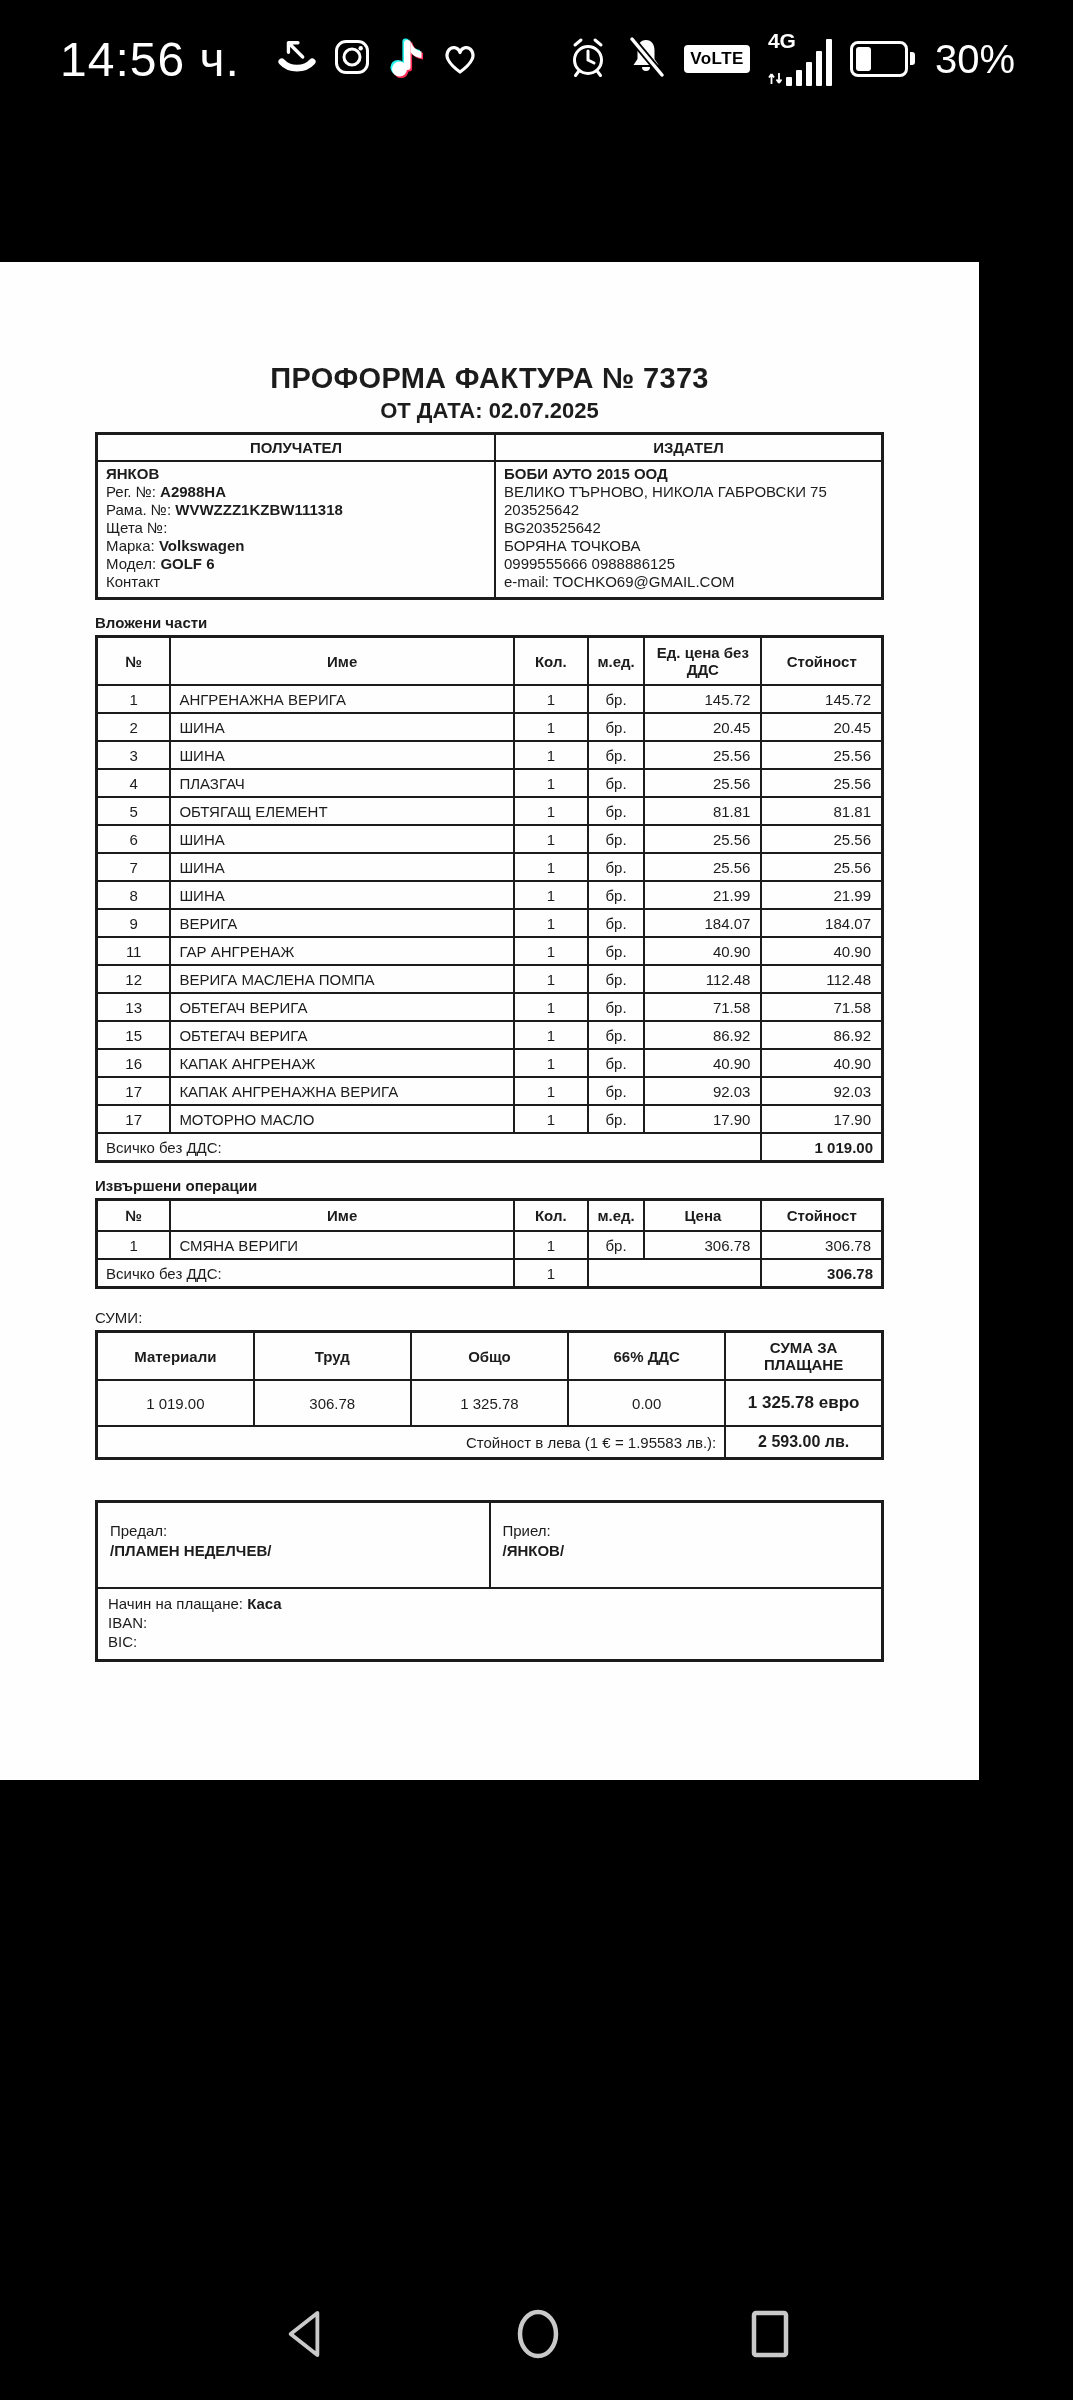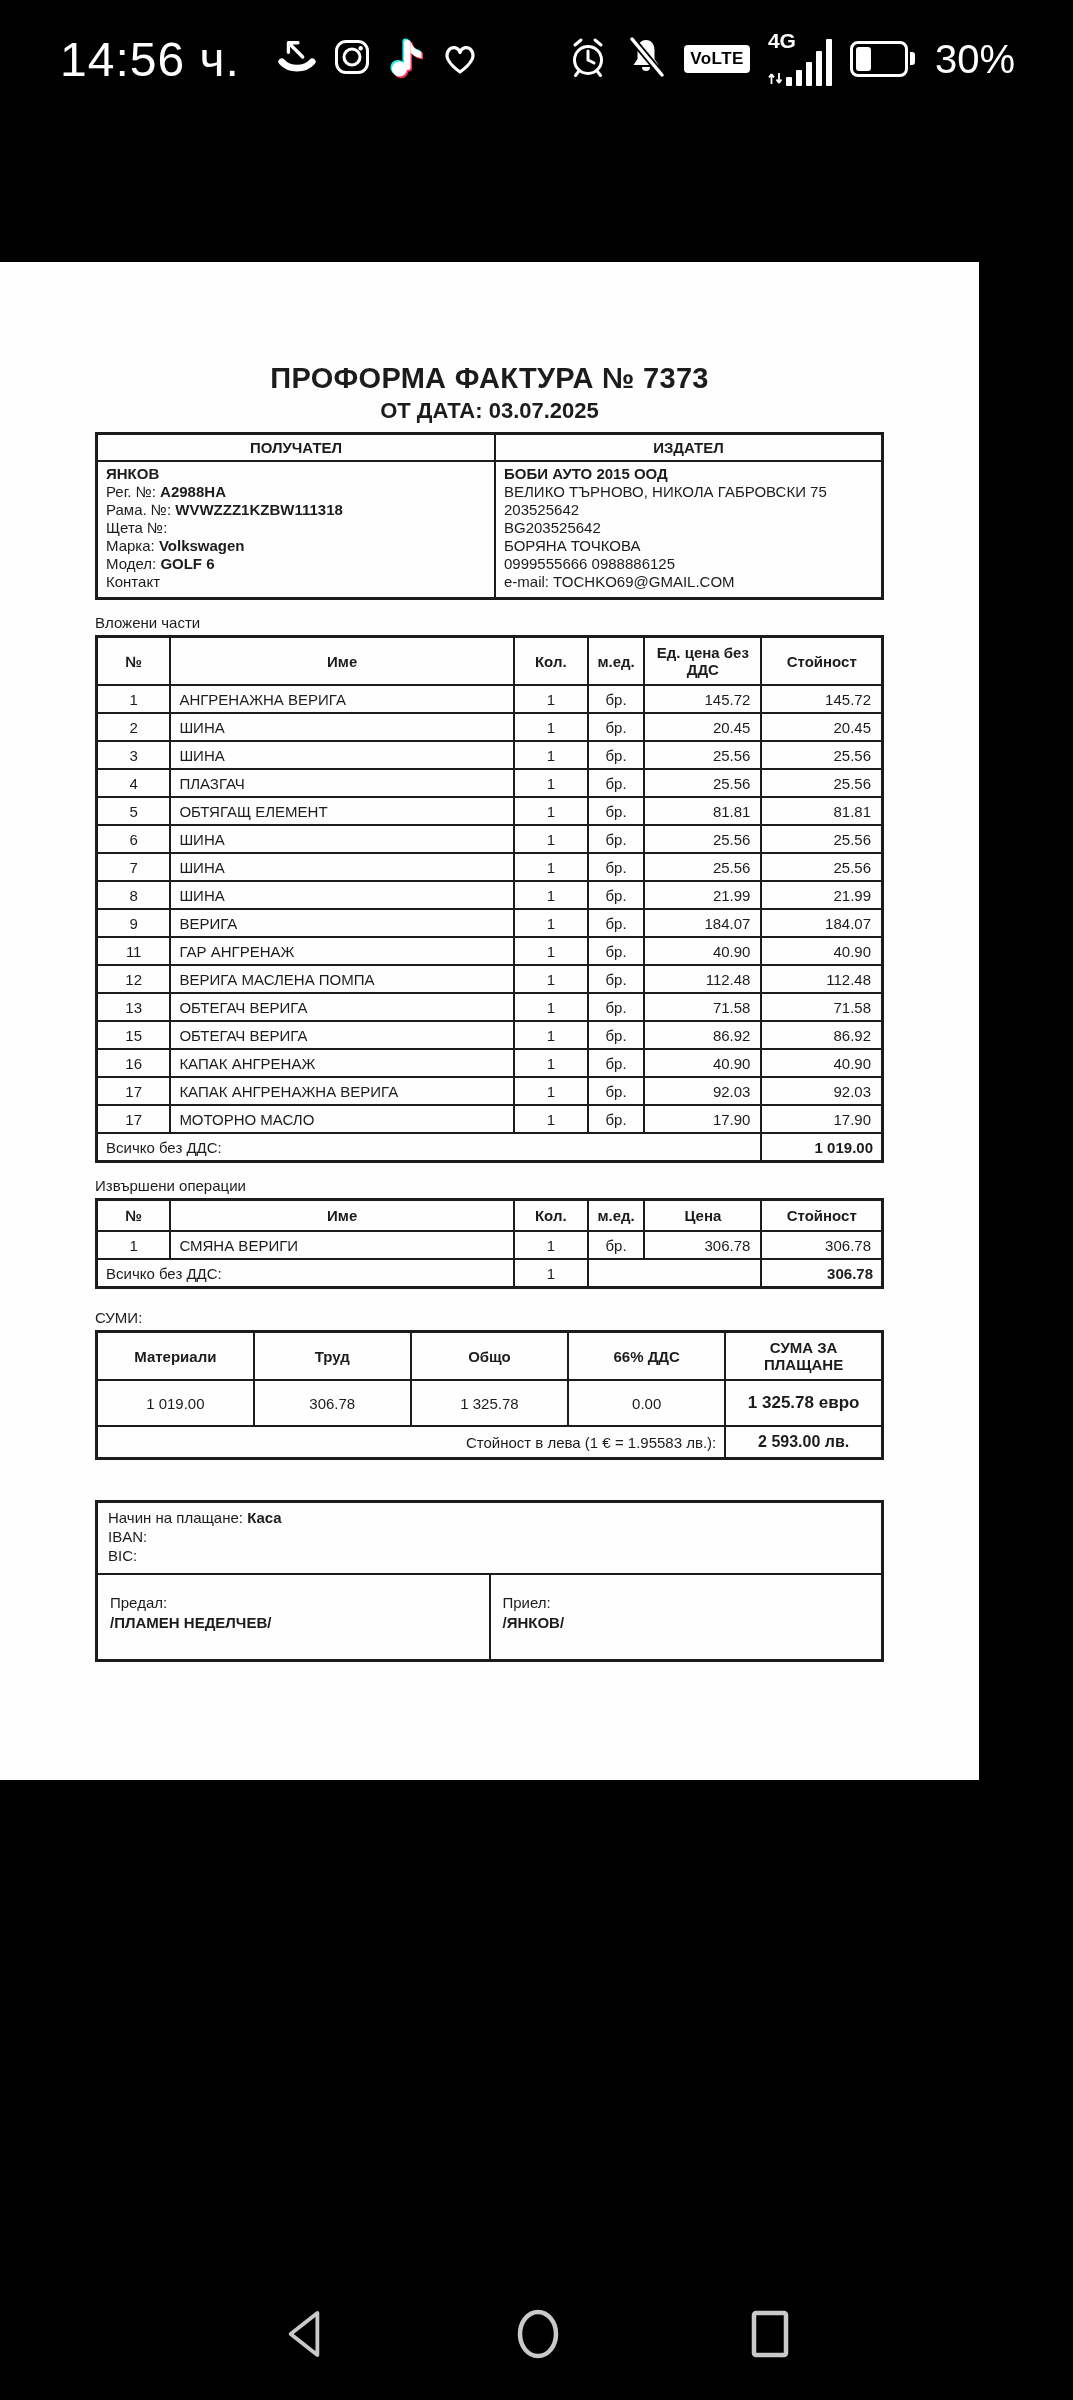--- a/index.html
+++ b/index.html
@@ -29,21 +29,21 @@
   .page{position:absolute;top:262px;left:0;width:979px;height:1518px;background:#fefefe;}
   .doc{padding:100px 95px 0;color:#1c1c1c;}
   .doc-title{font-size:29px;font-weight:bold;text-align:center;margin:0;letter-spacing:0.3px;}
   .doc-subtitle{font-size:22px;font-weight:bold;text-align:center;margin:3px 0 0;}
   table{border-collapse:collapse;width:100%;table-layout:fixed;}
   .parties{margin-top:8px;font-size:15px;border:3px solid #1c1c1c;}
   .parties th{border:2px solid #1c1c1c;font-size:15px;font-weight:bold;padding:4px 8px;}
   .parties td{border:2px solid #1c1c1c;padding:3px 8px 6px;vertical-align:top;line-height:18px;}
   .pline{white-space:nowrap;}
   .b{font-weight:bold;}
-  .sec-label{font-weight:normal;font-size:15px;margin:14px 0 4px;}
+  .sec-label{font-weight:bold;font-size:15px;margin:14px 0 4px;}
   .items{font-size:15px;border:3px solid #1c1c1c;}
   .items th{border:2px solid #1c1c1c;font-weight:bold;padding:6px 2px;font-size:15px;}
   .items td{border:2px solid #1c1c1c;padding:4px 8px;height:18px;overflow:hidden;}
   td.c{text-align:center;padding-left:2px;padding-right:2px;}
   td.r{text-align:right;padding-right:10px;}
   .total-label{padding-right:10px;}
   .total-value{font-weight:bold;text-align:right;padding-right:10px;}
   .sums-label{font-size:15px;margin:20px 0 4px;font-weight:normal;}
   .sums td{text-align:center;height:36px;}
   .sums .big{font-weight:bold;font-size:17px;}
@@ -151,21 +151,21 @@
       </span>
 
       <span class="sb-pct">30%</span>
     </div>
   </div>
 
   <div class="page">
     <div class="doc">
 
       <div class="doc-title">ПРОФОРМА ФАКТУРА № 7373</div>
-      <div class="doc-subtitle">ОТ ДАТА: 03.07.2025</div>
+      <div class="doc-subtitle">ОТ ДАТА: 02.07.2025</div>
 
       <table class="parties">
         <colgroup>
             <col style="width:50.7%">
             <col style="width:49.3%">
           </colgroup>
         <tbody>
             <tr>
           <th>ПОЛУЧАТЕЛ</th>
           <th>ИЗДАТЕЛ</th>
@@ -422,34 +422,34 @@
           <tr>
             <td colspan="4" class="leva-label">Стойност в лева (1 € = 1.95583 лв.):</td>
             <td class="leva-value">2 593.00 лв.</td>
           </tr>
         </tbody>
       </table>
 
       <table class="paybox">
         <tbody>
             <tr>
-          <td colspan="2" class="pay-cell">
-            <div><span>Начин на плащане:</span> <span class="b">Каса</span></div>
-            <div>IBAN:</div>
-            <div>BIC:</div>
-          </td>
-        </tr>
-        <tr>
           <td class="sig-cell">
             <div>Предал:</div>
             <div class="b">/ПЛАМЕН НЕДЕЛЧЕВ/</div>
           </td>
           <td class="sig-cell">
             <div>Приел:</div>
             <div class="b">/ЯНКОВ/</div>
+          </td>
+        </tr>
+        <tr>
+          <td colspan="2" class="pay-cell">
+            <div><span>Начин на плащане:</span> <span class="b">Каса</span></div>
+            <div>IBAN:</div>
+            <div>BIC:</div>
           </td>
         </tr>
       </tbody>
         </table>
 
     </div>
   </div>
 
   <div class="nav-bar">
     <button class="nav-btn">

